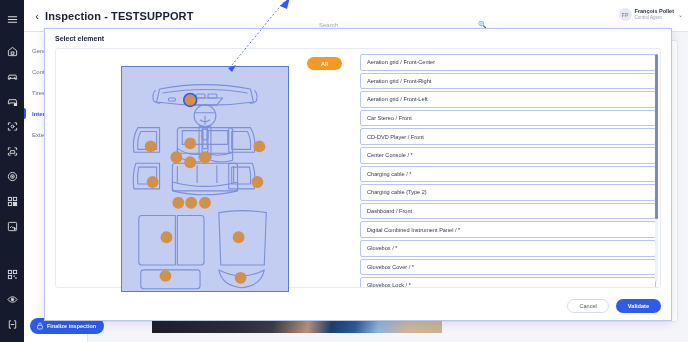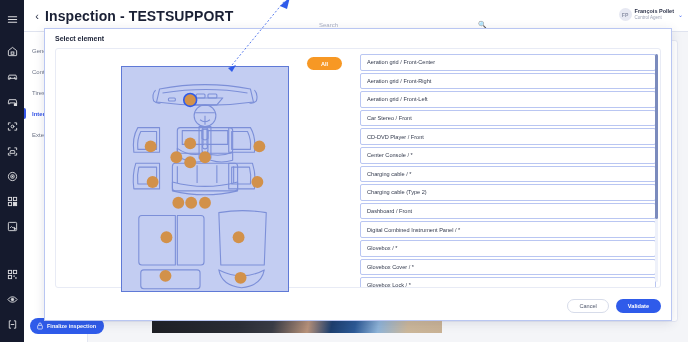--- a/index.html
+++ b/index.html
@@ -29,21 +29,21 @@
   .topbar {
     position: absolute; left: 24px; top: 0; right: 0; height: 32px;
     background: #ffffff; border-bottom: 1px solid #dfe3ef;
     display: flex; align-items: center;
   }
   .back-chev {
     width: 16px; margin-left: 5px; color: #2b3148;
     font-size: 11px; text-align: center; cursor: pointer;
   }
   .page-title {
-    font-size: 14px; font-weight: bold; color: #1a2035;
+    font-size: 11px; font-weight: bold; color: #1a2035;
     letter-spacing: .1px; white-space: nowrap;
   }
   .searchwrap {
     position: absolute; left: 295px; top: 19px; width: 168px;
     height: 13px; border-bottom: 1px solid #cfd6ea;
     display: flex; align-items: center;
   }
   .searchwrap input {
     border: 0; outline: 0; width: 150px; font-size: 6px;
     color: #99a0b5; font-family: "Liberation Sans", sans-serif;

